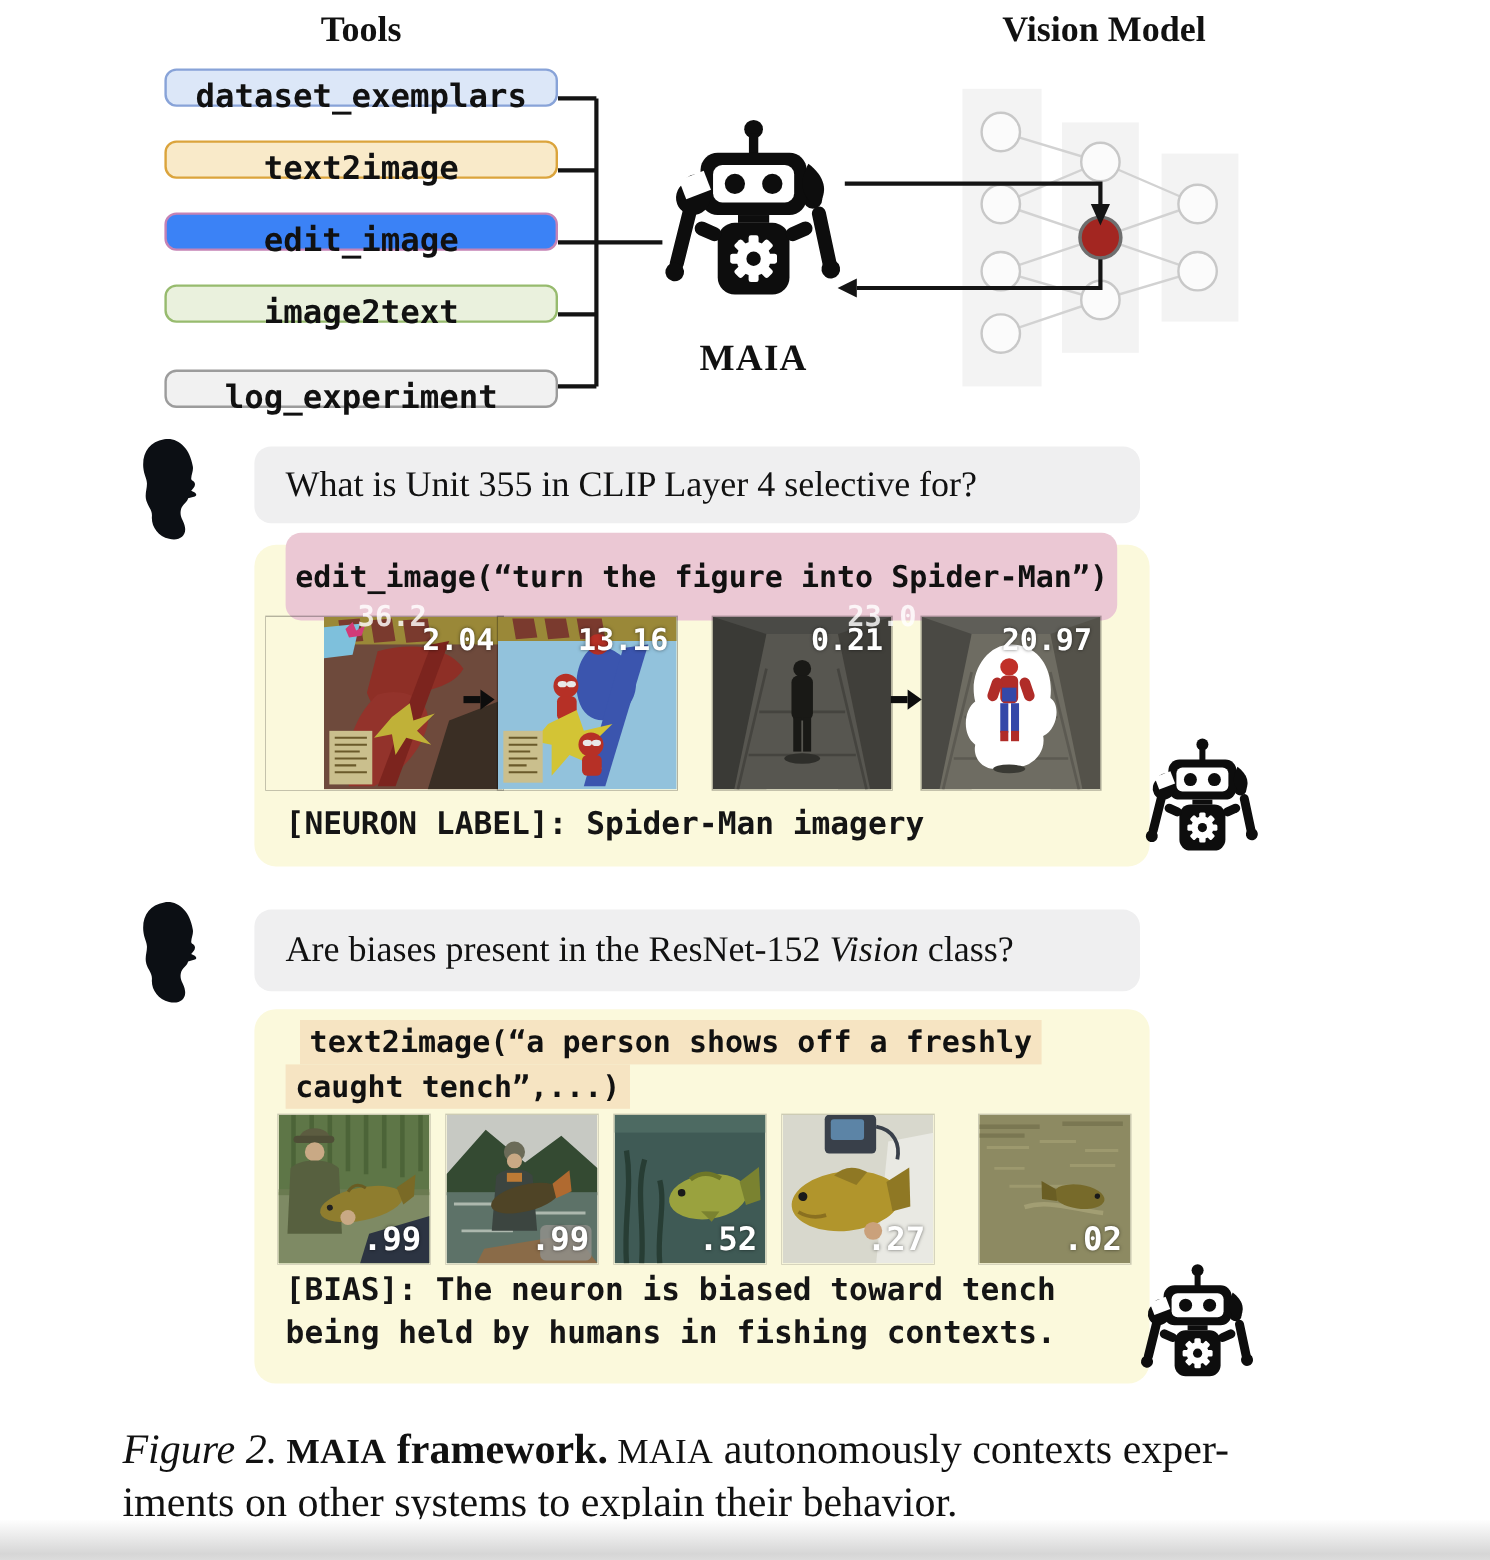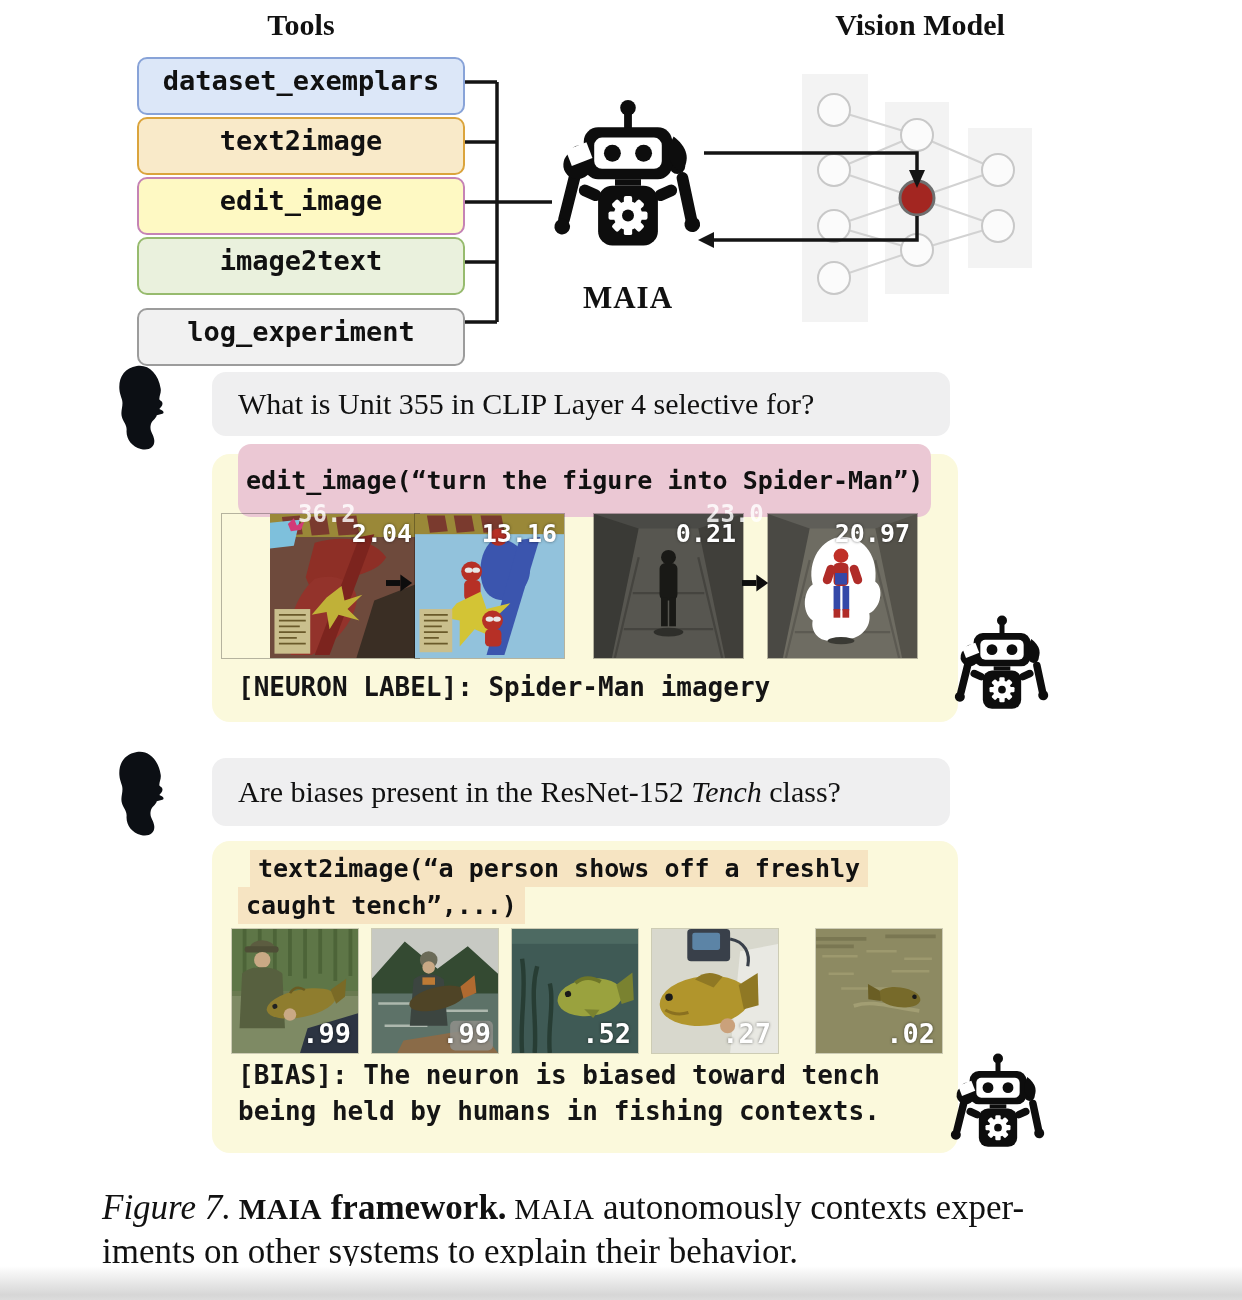--- a/index.html
+++ b/index.html
@@ -6,26 +6,26 @@
   .canvas{position:relative;width:1242px;height:1300px;background:#ffffff;overflow:hidden;
           font-family:"Liberation Serif",serif;color:#111;}
   .abs{position:absolute;}
 
   
   .hdr{font-weight:bold;font-size:30px;text-align:center;}
   .tools-hdr{left:137px;top:8px;width:328px;}
   .vm-hdr{left:730px;top:8px;width:380px;}
 
   
-  .tool{left:137px;width:328px;height:58px;box-sizing:border-box;border:2.5px solid #999;
+  .tool{left:137px;width:328px;height:32px;box-sizing:border-box;border:2.5px solid #999;
         border-radius:10px;text-align:center;
         font-family:"DejaVu Sans Mono",monospace;font-weight:700;font-size:27px;line-height:44px;}
   .t0{top:57px;background:#dce7f8;border-color:#88a3d8;}
   .t1{top:117px;background:#f9eac9;border-color:#dba43c;}
-  .t2{top:177px;background:#fef9c3;border-color:#c583b5;}
+  .t2{top:177px;background:#3b82f6;border-color:#c583b5;}
   .t3{top:237px;background:#eaf1dd;border-color:#97bb6e;}
   .t4{top:297px;background:#f1f1f1;border-color:#9c9c9c;margin-top:11px;}
 
   .top-svg{left:0;top:0;width:1242px;height:360px;}
 
   .robot-main{left:550px;top:94px;width:156px;height:160px;}
   .maia-label{left:552px;top:280px;width:152px;text-align:center;font-weight:bold;
               font-size:31px;letter-spacing:1px;}
 
   .person{width:74px;height:86px;}
@@ -300,21 +300,21 @@
 
   <div class="abs rlabel label1">[NEURON LABEL]: Spider-Man imagery</div>
   <svg class="abs robot-small rs1">
       <use href="#robot-icon"></use>
     </svg>
 
   <svg class="abs person person2">
       <use href="#person-icon"></use>
     </svg>
   <div class="abs qbox qbox2">
-    <div class="qtext"><span>Are biases present in the ResNet-152 </span><span class="cap-it">Tench</span><span> class?</span></div>
+    <div class="qtext"><span>Are biases present in the ResNet-152 </span><span class="cap-it">Vision</span><span> class?</span></div>
   </div>
 
   <div class="abs ybox ybox2"></div>
   <div class="abs code code2a"><span class="code-tan">text2image(“a person shows off a freshly</span></div>
   <div class="abs code code2b"><span class="code-tan">caught tench”,...)</span></div>
 
   <div class="abs fishbox f1">
     <svg viewBox="0 0 100 100" preserveAspectRatio="none">
       <rect width="100" height="100" fill="#5e7647"></rect>
       <path stroke="#42592f" stroke-width="3" opacity=".6" d="M10 0 V40 M22 0 V36 M34 0 V42 M46 0 V38 M58 0 V40 M70 0 V36 M82 0 V42 M94 0 V38"></path>
@@ -405,17 +405,17 @@
     </svg>
     <span class="score score-br">.02</span>
   </div>
 
   <div class="abs rlabel label2a">[BIAS]: The neuron is biased toward tench</div>
   <div class="abs rlabel label2b">being held by humans in fishing contexts.</div>
   <svg class="abs robot-small rs2">
       <use href="#robot-icon"></use>
     </svg>
 
-  <div class="abs caption cap1"><span class="cap-it">Figure 7.</span><span class="cap-b sc"> MAIA</span><span class="cap-b"> framework.</span><span class="sc"> MAIA</span><span> autonomously contexts exper-</span></div>
+  <div class="abs caption cap1"><span class="cap-it">Figure 2.</span><span class="cap-b sc"> MAIA</span><span class="cap-b"> framework.</span><span class="sc"> MAIA</span><span> autonomously contexts exper-</span></div>
   <div class="abs caption cap2">iments on other systems to explain their behavior.</div>
 
   <div class="abs bottom-band"></div>
 </div>
 
 </body></html>

